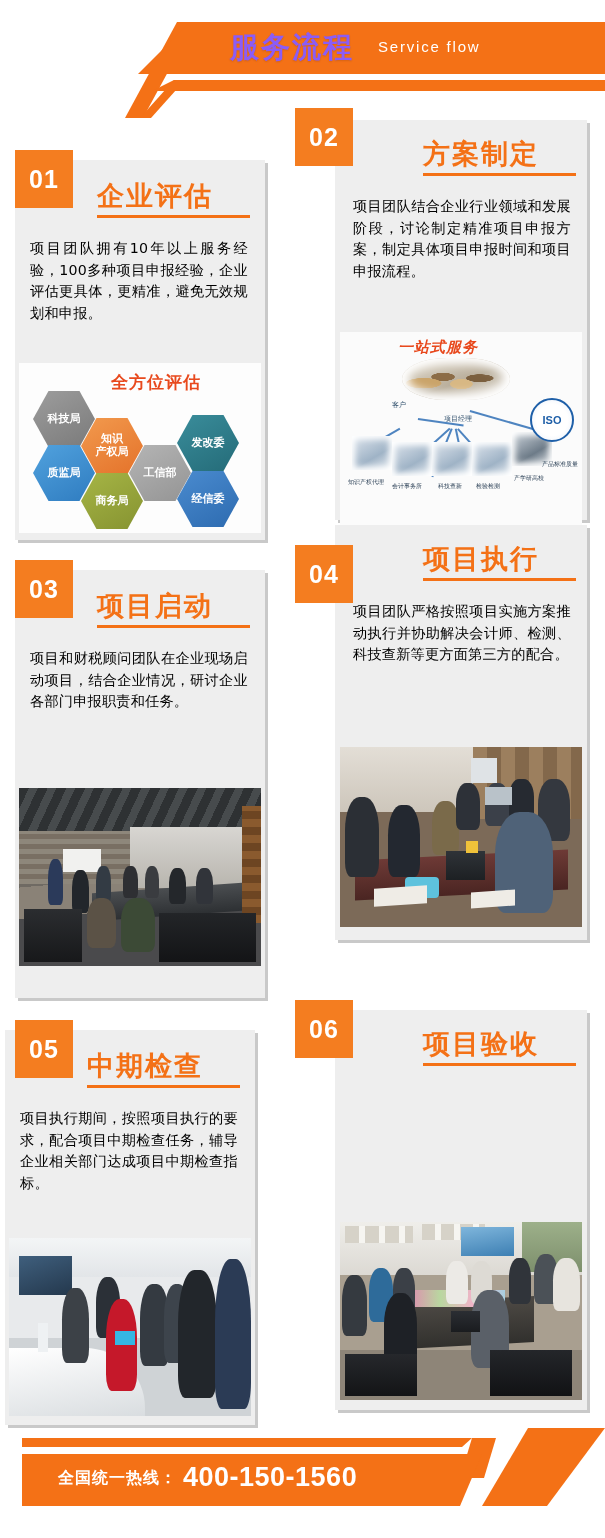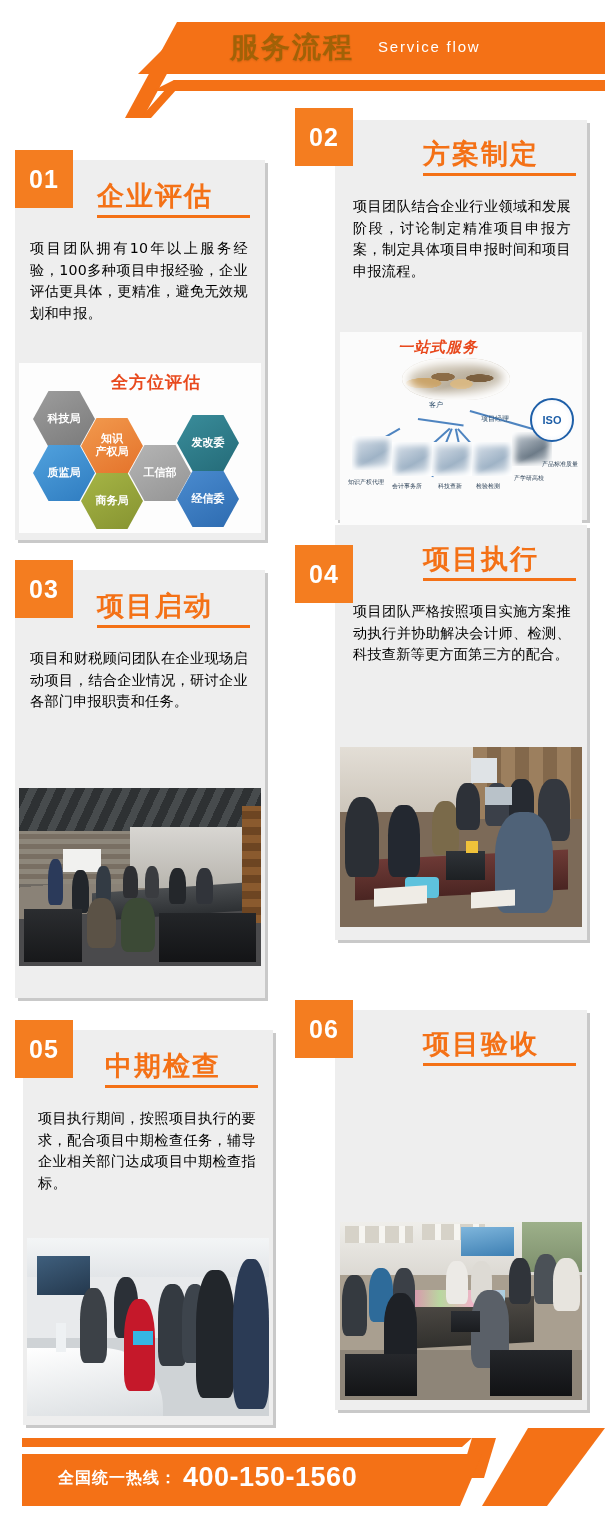--- a/index.html
+++ b/index.html
@@ -32,21 +32,21 @@
     clip-path: polygon(22px 0, 100% 0, 100% 100%, 0 100%);
   }
   .hdr-diag2 {
     position:absolute; left:140px; top:80px; width:45px; height:38px;
     background:#f47116;
     -webkit-clip-path: polygon(34px 0, 45px 0, 11px 38px, 0 38px);
     clip-path: polygon(34px 0, 45px 0, 11px 38px, 0 38px);
   }
   .hdr-title {
     position:absolute; left:230px; top:28px;
-    color:#a16207; font-size:29px; font-weight:bold; letter-spacing:2px;
+    color:#8b5cf6; font-size:29px; font-weight:bold; letter-spacing:2px;
     font-family:"DejaVu Sans","Liberation Sans",sans-serif;
     text-shadow: 0 1px 2px rgba(0,0,0,.12);
   }
   .hdr-sub {
     position:absolute; left:378px; top:38px;
     color:#fff; font-size:15px; letter-spacing:1.8px;
     font-family:"Liberation Sans",sans-serif;
   }
 
   
@@ -120,21 +120,20 @@
     background:linear-gradient(150deg,#dfe6ee,#9fb3c6 60%,#eef2f6);
     box-shadow:0 0 6px 3px #fff inset;
   }
   .oss-label {
     position:absolute; font-size:6px; color:#2a3f55; white-space:nowrap;
     font-family:"DejaVu Sans","Liberation Sans",sans-serif;
   }
   .oss-mid {
     position:absolute; font-size:7px; color:#33526e; white-space:nowrap;
     font-family:"DejaVu Sans","Liberation Sans",sans-serif;
-    margin-left:37px;
   }
   .oss-seal {
     position:absolute; width:44px; height:44px; border-radius:50%;
     border:2px solid #1e5fa8;
     background:radial-gradient(circle,#ffffff 55%,#e7effa);
     display:flex; align-items:center; justify-content:center;
     color:#1e5fa8; font-size:11px; font-weight:bold;
     font-family:"Liberation Sans",sans-serif;
   }
   .oss-arrow { position:absolute; background:#2f6fb5; height:1.5px; transform-origin:0 50%; opacity:.85; }
@@ -311,21 +310,21 @@
       <div class="ph-rect" style="left:44%; top:58%; width:16%; height:16%; background:linear-gradient(180deg,#2f3338,#1d2023);"></div>
       <div class="ph-rect" style="left:60%; top:22%; width:11%; height:10%; background:#b9c2c9;"></div>
       <div class="ph-rect" style="left:27%; top:72%; width:14%; height:12%; background:#5ec2dd; border-radius:4px;"></div>
       <div class="ph-rect" style="left:52%; top:52%; width:5%; height:7%; background:#f0c23a;"></div>
       <div class="ph-rect" style="left:14%; top:78%; width:22%; height:10%; background:#efece6; transform:skewY(-4deg);"></div>
       <div class="ph-rect" style="left:54%; top:80%; width:18%; height:9%; background:#efece6; transform:skewY(-4deg);"></div>
     </div>
   </div>
   <div class="badge" style="left:295px; top:545px;">04</div>
 
-  <div class="card" style="left:23px; top:1030px; width:250px; height:395px;">
+  <div class="card" style="left:5px; top:1030px; width:250px; height:395px;">
     <div class="card-title" style="left:82px; top:18px;">中期检查</div>
     <div class="title-rule" style="left:82px; top:55px; width:153px;"></div>
     <div class="card-body" style="left:15px; top:78px; width:218px;">项目执行期间，按照项目执行的要求，配合项目中期检查任务，辅导企业相关部门达成项目中期检查指标。</div>
 
     <div class="photo" style="left:4px; top:208px; width:242px; height:178px;
         background:linear-gradient(180deg,#e8eaec 0 56%, #cfd3d6 56% 100%);">
       <div class="ph-rect" style="left:0; top:0; width:100%; height:22%; background:linear-gradient(180deg,#f3f5f6,#e2e5e8);"></div>
       <div class="ph-rect" style="left:4%; top:10%; width:22%; height:22%; background:linear-gradient(160deg,#3f5f7d,#24384d);"></div>
       <div class="ph-rect" style="left:0; top:62%; width:56%; height:38%; background:linear-gradient(170deg,#ffffff,#d9dde0); border-radius:0 60px 0 0;"></div>
       <div class="ph-fig" style="left:22%; top:28%; width:11%; height:42%; background:#3c4147;"></div>

